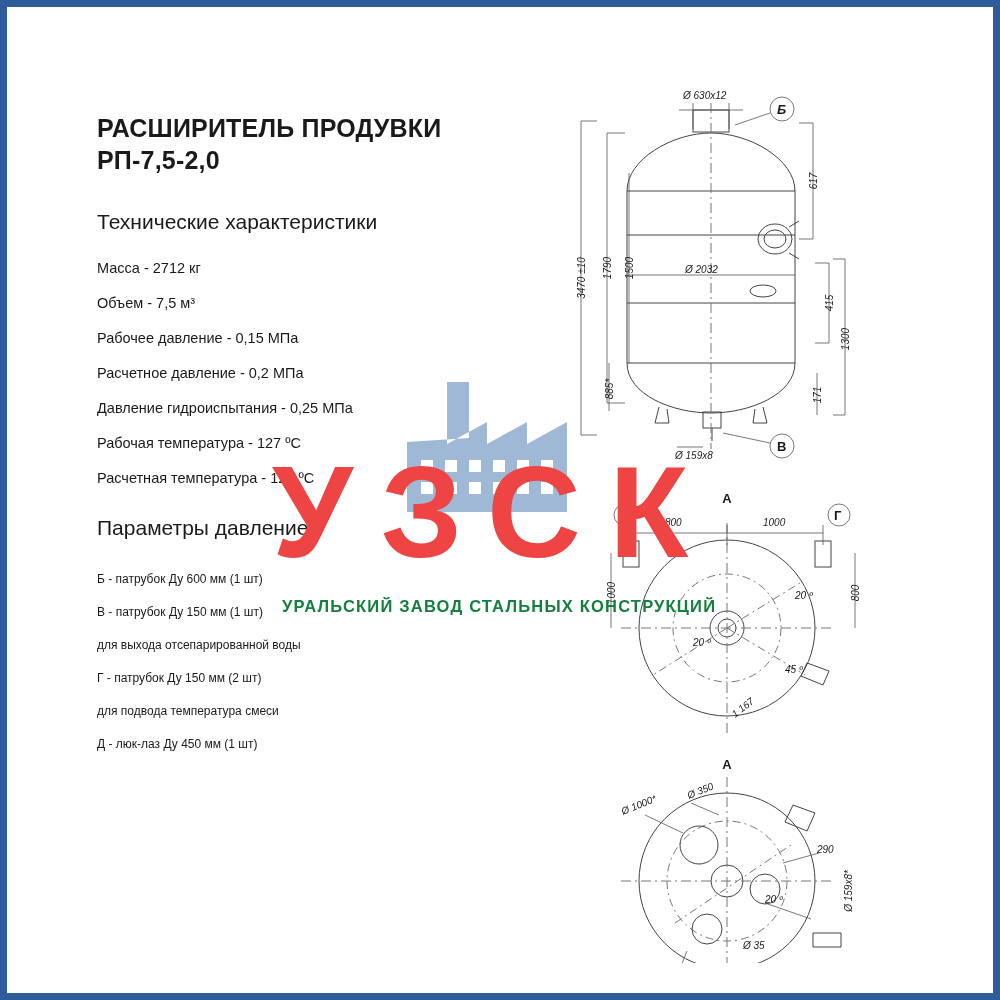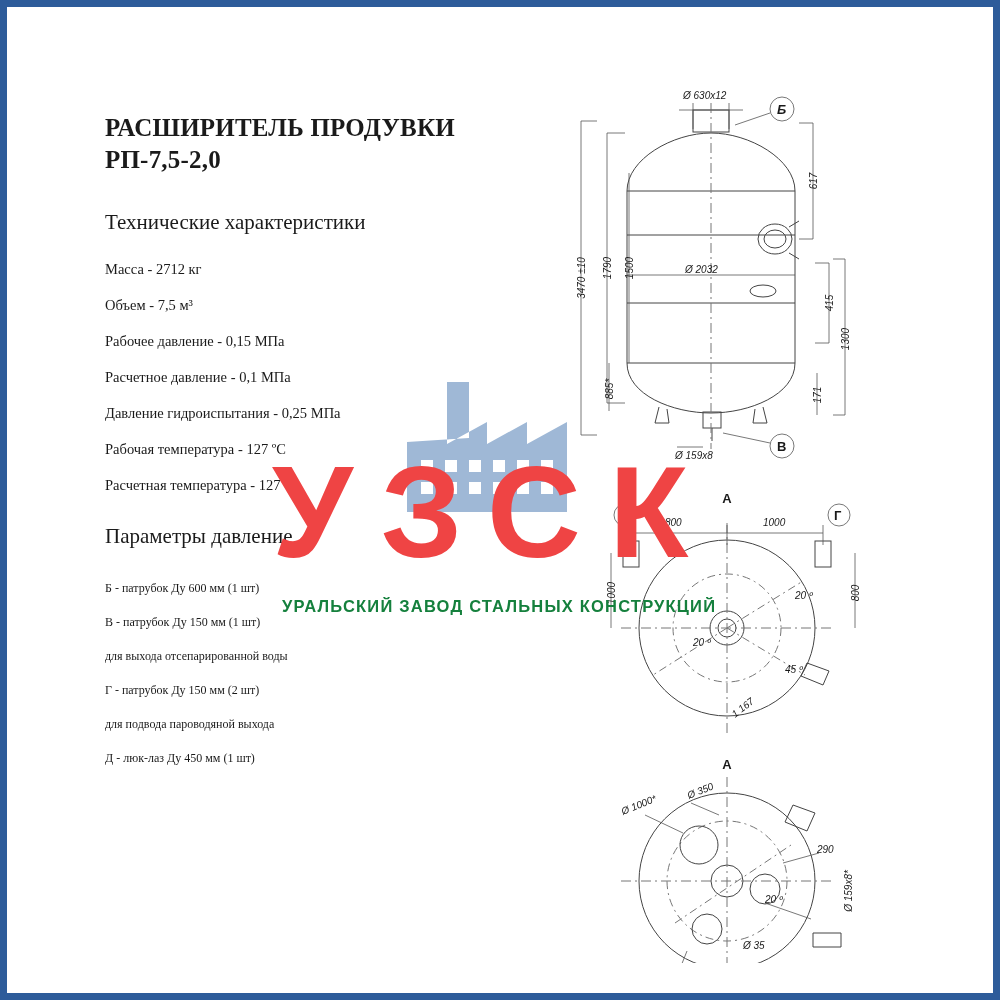--- a/index.html
+++ b/index.html
@@ -13,21 +13,21 @@
   }
   #page{
     position:absolute;inset:0;
     border:7px solid #2e5c9a;
     box-sizing:border-box;
     background:#fff;
   }
   
   .left-col{
     position:absolute;
-    left:98px; top:105px; width:480px;font-family:Liberation Serif, serif;
+    left:90px; top:105px; width:480px;
   }
   .title{
     font-size:25px;font-weight:bold;line-height:1.28;
     letter-spacing:.2px;
     margin:0 0 0 0;
   }
   .h2{
     font-size:21px;font-weight:normal;
     margin:34px 0 0 0;
   }
@@ -85,34 +85,34 @@
       <div>РАСШИРИТЕЛЬ ПРОДУВКИ</div>
       <div>РП-7,5-2,0</div>
     </div>
 
     <div class="h2">Технические характеристики</div>
 
     <div class="spec-list">
       <div class="spec">Масса - 2712 кг</div>
       <div class="spec">Объем - 7,5 м³</div>
       <div class="spec">Рабочее давление - 0,15 МПа</div>
-      <div class="spec">Расчетное давление - 0,1 МПа</div>
+      <div class="spec">Расчетное давление - 0,2 МПа</div>
       <div class="spec">Давление гидроиспытания - 0,25 МПа</div>
       <div class="spec">Рабочая температура - 127 ºС</div>
       <div class="spec">Расчетная температура - 127 ºС</div>
     </div>
 
     <div class="h2b">Параметры давление</div>
 
     <div class="nozzle-list">
       <div class="nz">Б - патрубок Ду 600 мм (1 шт)</div>
       <div class="nz">В - патрубок Ду 150 мм (1 шт)</div>
       <div class="nz">для выхода отсепарированной воды</div>
       <div class="nz">Г - патрубок Ду 150 мм (2 шт)</div>
-      <div class="nz">для подвода пароводяной выхода</div>
+      <div class="nz">для подвода температура смеси</div>
       <div class="nz">Д - люк-лаз Ду 450 мм (1 шт)</div>
     </div>
   </div>
 
   <div class="drawing">
     <svg width="420" height="900" viewBox="0 0 420 900">
       <g stroke="#333" fill="none" stroke-width="1">
 
         <g stroke="#444">
 

